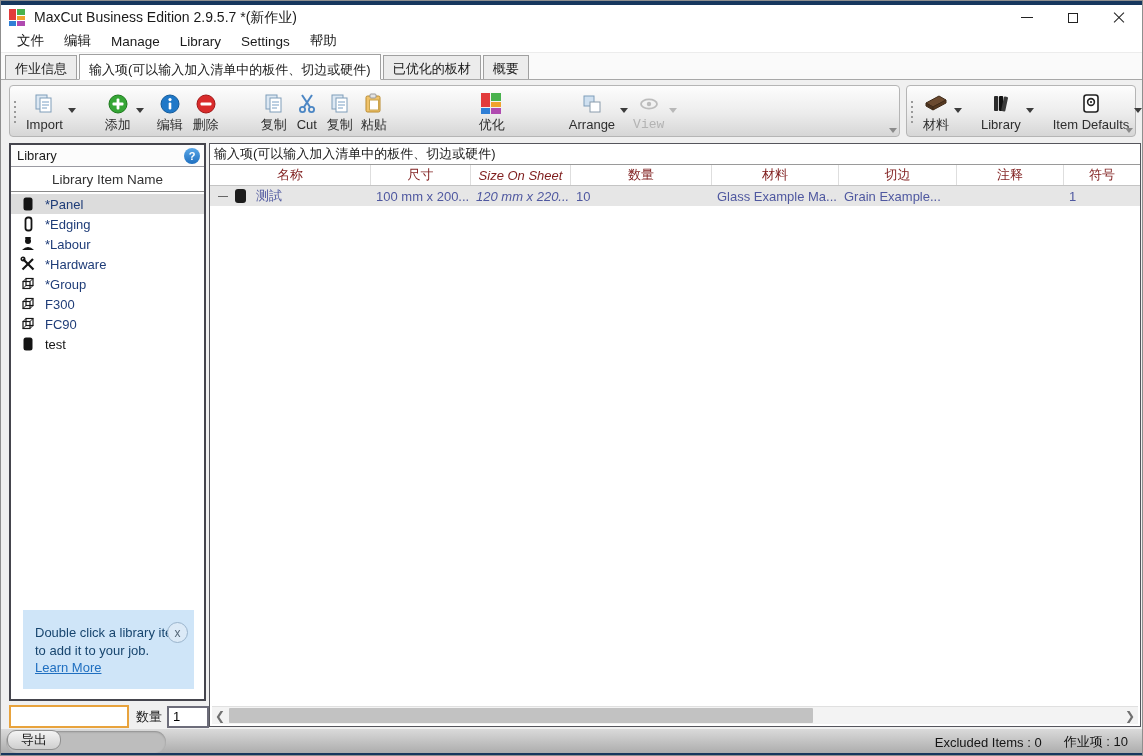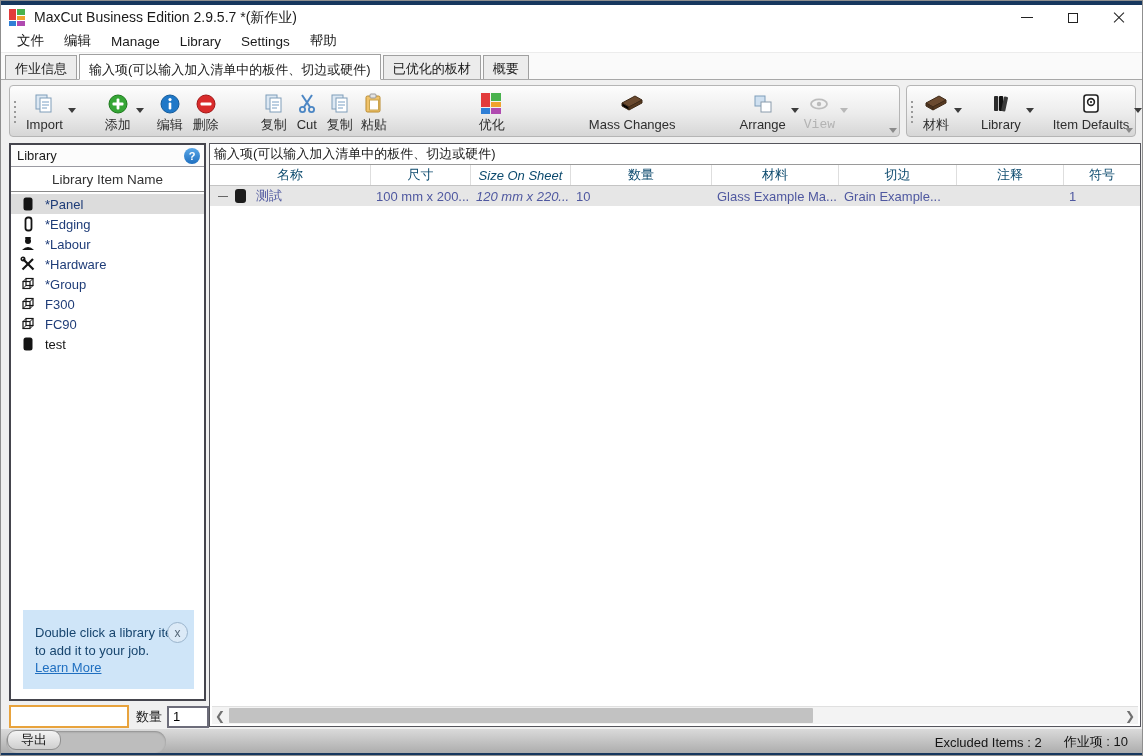--- a/index.html
+++ b/index.html
@@ -70,21 +70,21 @@
   .tip-link { color:#1f6fc0; text-decoration:underline; }
 
   .left-input-row { position:absolute; left:8px; top:704px; width:197px; height:23px; display:flex; align-items:center; }
   .filter-input { width:120px; height:23px; border:2px solid #e8a33d; background:#fff; outline:none; padding:0 3px; font-size:13px; font-family:inherit; }
   .qty-label { font-size:13px; color:#1a1a1a; margin:0 5px 0 7px; white-space:nowrap; }
   .qty-input { width:42px; height:22px; border:2px solid #6d6d7a; background:#fff; outline:none; padding:0 4px; font-size:13px; font-family:inherit; }
 
   .main-panel { position:absolute; left:208px; top:142px; width:932px; height:584px; background:#ffffff; border:1px solid #55555c; }
   .main-caption { height:21px; background:#fff; border-bottom:1px solid #9a9a9a; font-size:13px; color:#1a1a1a; display:flex; align-items:center; padding-left:4px; }
   .grid-header { height:21px; display:flex; border-bottom:1px solid #c4c4c4; background:#fff; }
-  .gh-cell { font-size:13px; color:#0c4a6e; display:flex; align-items:center; justify-content:center; border-right:1px solid #dedede; white-space:nowrap; overflow:hidden; }
+  .gh-cell { font-size:13px; color:#7f1d1d; display:flex; align-items:center; justify-content:center; border-right:1px solid #dedede; white-space:nowrap; overflow:hidden; }
   .grid-row { height:20px; display:flex; background:#e6e6e6; }
   .gr-cell { font-size:13px; color:#4f58a0; display:flex; align-items:center; padding:0 5px; white-space:nowrap; overflow:hidden; }
   .c-name{ width:161px; } .c-size{ width:100px; } .c-sos{ width:100px;font-style:italic; } .c-qty{ width:141px; }
   .c-mat{ width:127px; } .c-edge{ width:118px; } .c-notes{ width:107px; } .c-sym{ flex:1; border-right:none; }
   .expander { width:10px; border-top:1px solid #666; display:inline-block; margin:0 7px 0 3px; flex:none; }
   .row-panel-icon { width:11px; height:14px; background:#1c1c1c; border-radius:3px; margin-right:10px; flex:none; }
 
   .hscrollbar { position:absolute; left:2px; right:2px; bottom:2px; height:18px; background:#f3f3f3; border-top:1px solid #e0e0e0; }
   .hs-arrow { position:absolute; top:0; width:16px; height:17px; color:#707070; font-size:12px; display:flex; align-items:center; justify-content:center; }
   .hs-left{ left:0; } .hs-right{ right:0; }
@@ -247,30 +247,20 @@
               <i class="lg-red"></i>
               <i class="lg-green"></i>
               <i class="lg-orange"></i>
               <i class="lg-blue"></i>
               <i class="lg-purple"></i>
             </span>
         </span>
         <span class="tlabel">优化</span>
       </div>
 
-      <div class="tbtn" style="margin-left:76px;">
-        <span class="ticon">
-          <svg width="26" height="24" viewBox="0 0 26 24">
-              <polygon points="3,11 16,4 23,8 10,15" fill="#6b4a2f" stroke="#3f2a18"></polygon>
-              <polygon points="3,11 10,15 10,18 3,14" fill="#4a3categorical" stroke="#3f2a18"></polygon>
-              <polygon points="10,15 23,8 23,11 10,18" fill="#57391f" stroke="#3f2a18"></polygon>
-            </svg>
-        </span>
-        <span class="tlabel">Mass Changes</span>
-      </div>
 
       <div class="tbtn has-caret" style="margin-left:56px;">
         <span class="ticon">
           <svg width="24" height="24" viewBox="0 0 24 24">
               <rect x="4" y="4" width="10" height="10" fill="#cfe0f0" stroke="#7f9db9"></rect>
               <rect x="10" y="10" width="10" height="10" fill="#ffffff" stroke="#8a9bac"></rect>
             </svg>
         </span>
         <span class="tlabel">Arrange</span>
         <span class="caret"></span>
@@ -471,19 +461,19 @@
       <span class="hs-arrow hs-left">❮</span>
       <span class="hs-thumb"></span>
       <span class="hs-arrow hs-right">❯</span>
     </div>
   </div>
 
   <div class="statusbar">
     <span class="export-groove"></span>
     <span class="export-btn">导出</span>
     <span class="status-right">
-      <span class="status-text">Excluded Items : 2</span>
+      <span class="status-text">Excluded Items : 0</span>
       <span class="status-text">作业项 : 10</span>
     </span>
   </div>
 
   <div class="bottom-strip"></div>
 </div>
 
 </body></html>

